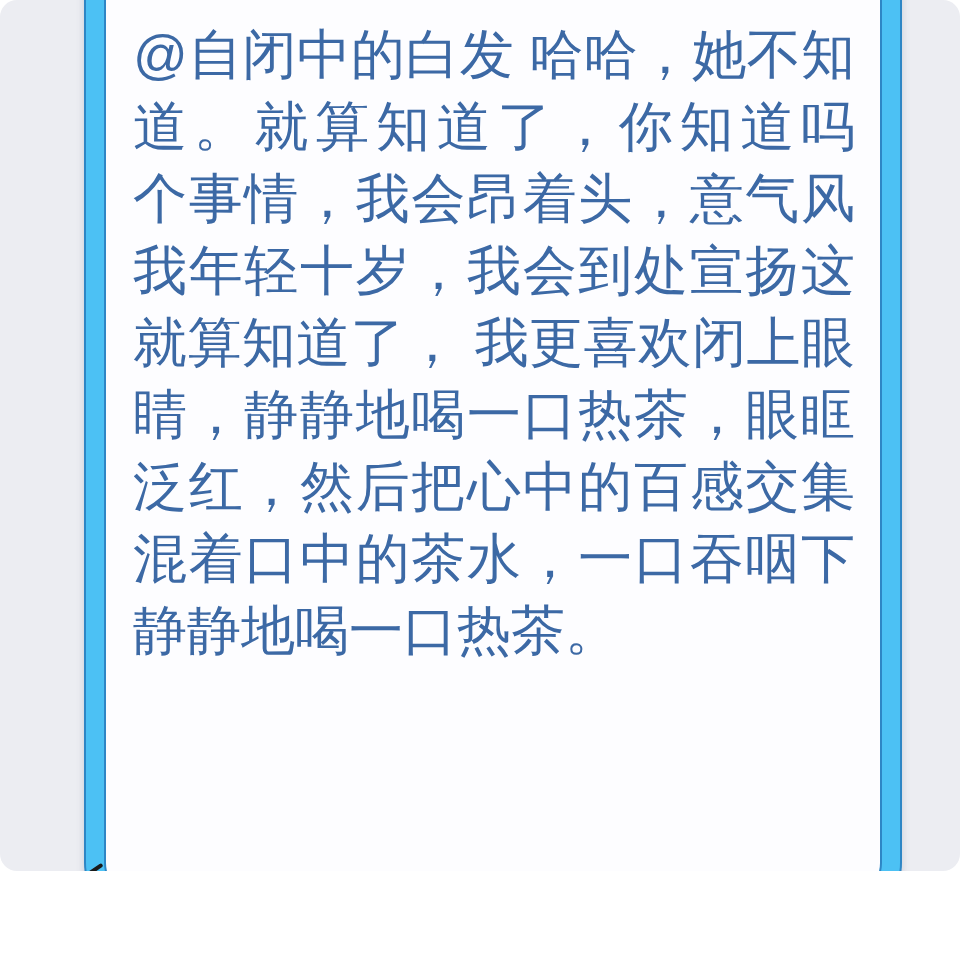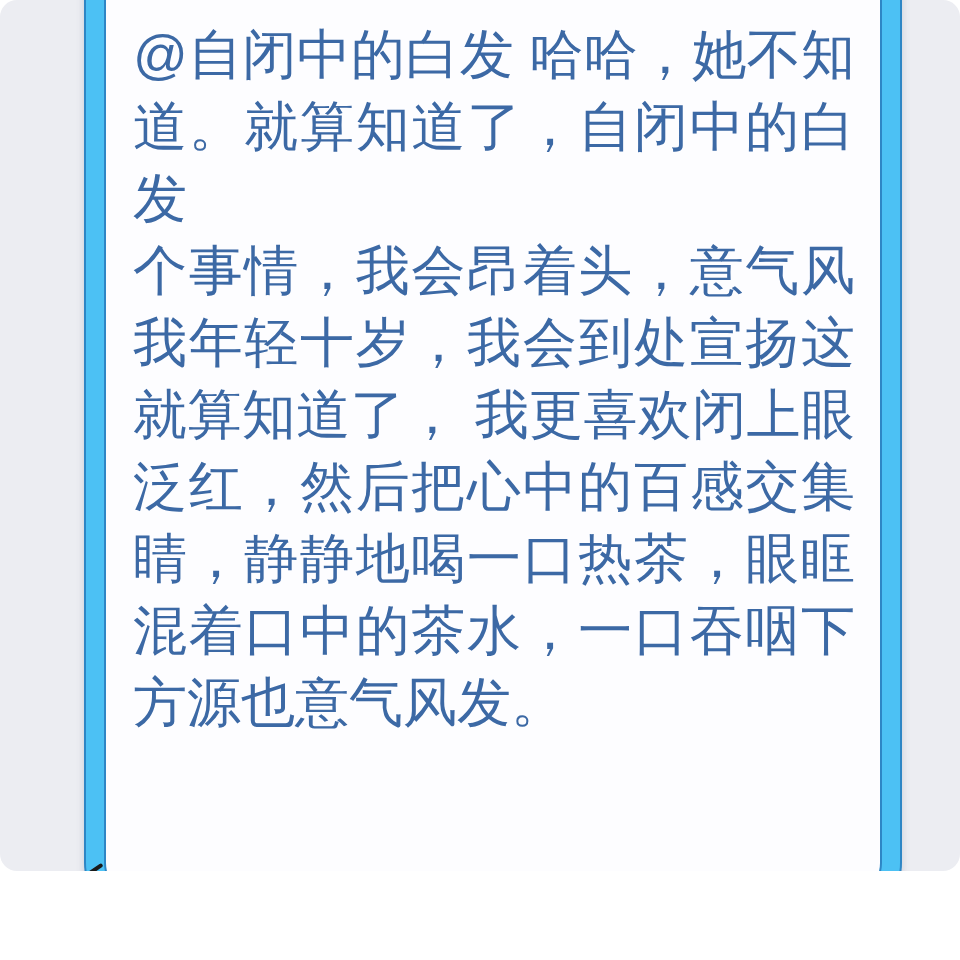--- a/index.html
+++ b/index.html
@@ -76,28 +76,28 @@
 </style>
 </head>
 <body>
 
 <div class="screen">
 
   <div class="bubble">
     <div class="bubble-inner">
       <div class="comment-text">
         <div class="comment-line">@自闭中的白发 哈哈，她不知</div>
-        <div class="comment-line">道。就算知道了，自闭中的白发</div>
+        <div class="comment-line">道。就算知道了，你知道吗</div>
         <div class="comment-line">个事情，我会昂着头，意气风</div>
         <div class="comment-line">我年轻十岁，我会到处宣扬这</div>
         <div class="comment-line">就算知道了， 我更喜欢闭上眼</div>
+        <div class="comment-line">睛，静静地喝一口热茶，眼眶</div>
         <div class="comment-line">泛红，然后把心中的百感交集</div>
-        <div class="comment-line">睛，静静地喝一口热茶，眼眶</div>
         <div class="comment-line">混着口中的茶水，一口吞咽下</div>
-        <div class="comment-line">方源也意气风发。</div>
+        <div class="comment-line">静静地喝一口热茶。</div>
       </div>
     </div>
   </div>
 
   <div class="marker-leader"></div>
   <div class="marker-dot"></div>
 
 </div>
 
 </body></html>

